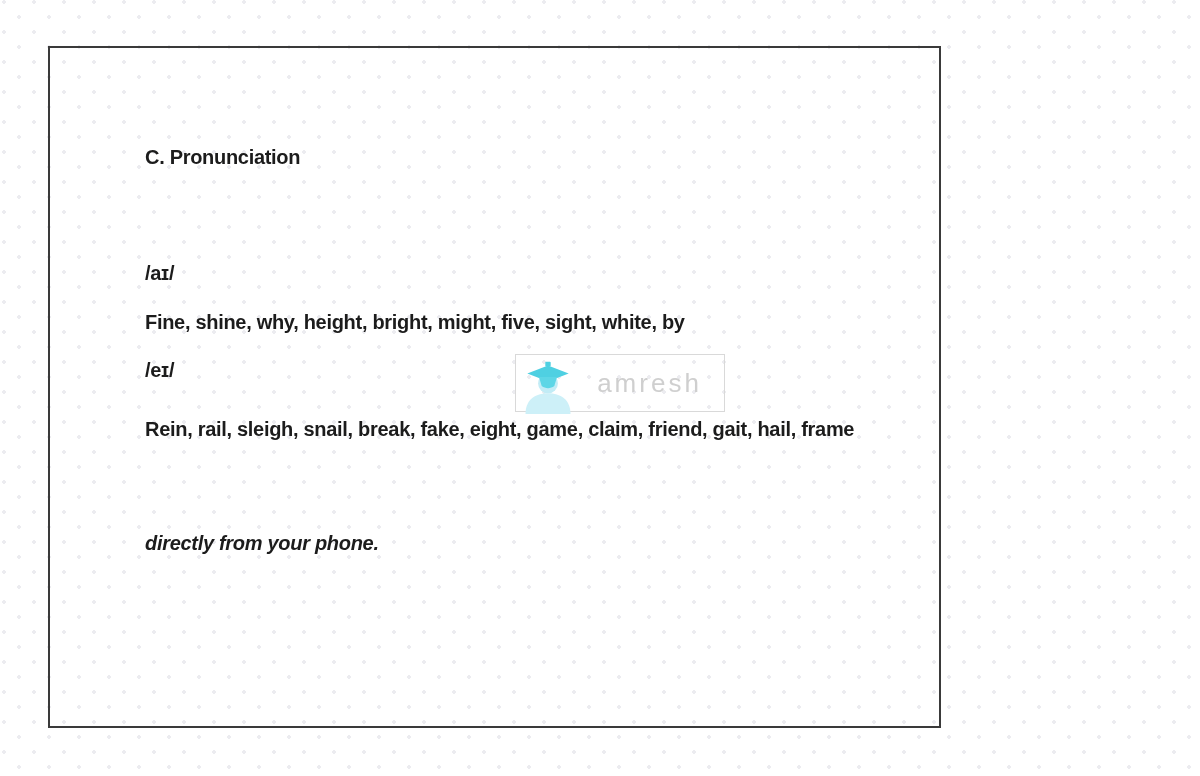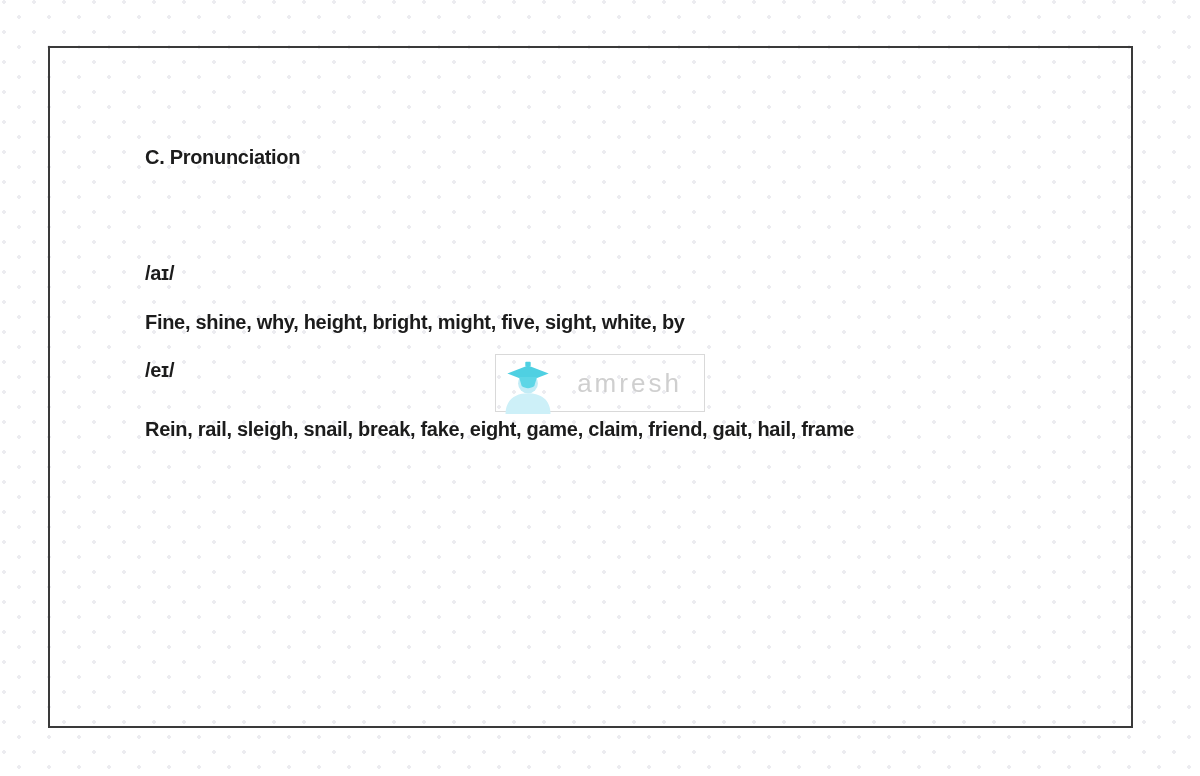--- a/index.html
+++ b/index.html
@@ -11,21 +11,21 @@
       radial-gradient(circle, #ececf0 1.6px, transparent 2px),
       radial-gradient(circle, #ececf0 1.6px, transparent 2px);
     background-size: 30px 30px;
     background-position: 4px 2px, 19px 17px;
     position: relative;
     overflow: hidden;
   }
   .page {
     position: absolute;
     left: 48px; top: 46px;
-    width: 1085px; height: 682px;
+    width: 893px; height: 682px;
     border: 2px solid #3a3a3a;
     background: transparent;
   }
   .txt {
     position: absolute;
     left: 95px;
     color: #1c1c1c;
     font-size: 20px;
     font-weight: bold;
     letter-spacing: -0.3px;
@@ -39,21 +39,21 @@
   .g1-words     { top: 263px; }
   .g2-label     { top: 311px; }
   .g2-words     { top: 370px; }
   .note {
     top: 479px;
     font-style: italic;
     line-height: 33px;
   }
   .watermark {
     position: absolute;
-    left: 445px; top: 306px;
+    left: 465px; top: 306px;
     width: 210px; height: 58px;
     border: 1px solid #d9d9d9;
     display: flex;
     align-items: center;
     z-index: 1;
     background: transparent;
   }
   .wicon {
     flex: 0 0 54px;
     height: 54px;
@@ -97,15 +97,16 @@
       <path d="M20,19 L40,19 L37,29 C33,32 27,32 23,29 Z" fill="#5ed6e6"></path>
 
       <rect x="27" y="2" width="6" height="5" rx="1" fill="#4fd0e2"></rect>
     </svg>
     <div class="wtext">
       <div>amresh</div>
     </div>
   </div>
 
   <div class="txt note">
+    <div>directly from your phone.</div>
   </div>
 
 </div>
 
 </body></html>

